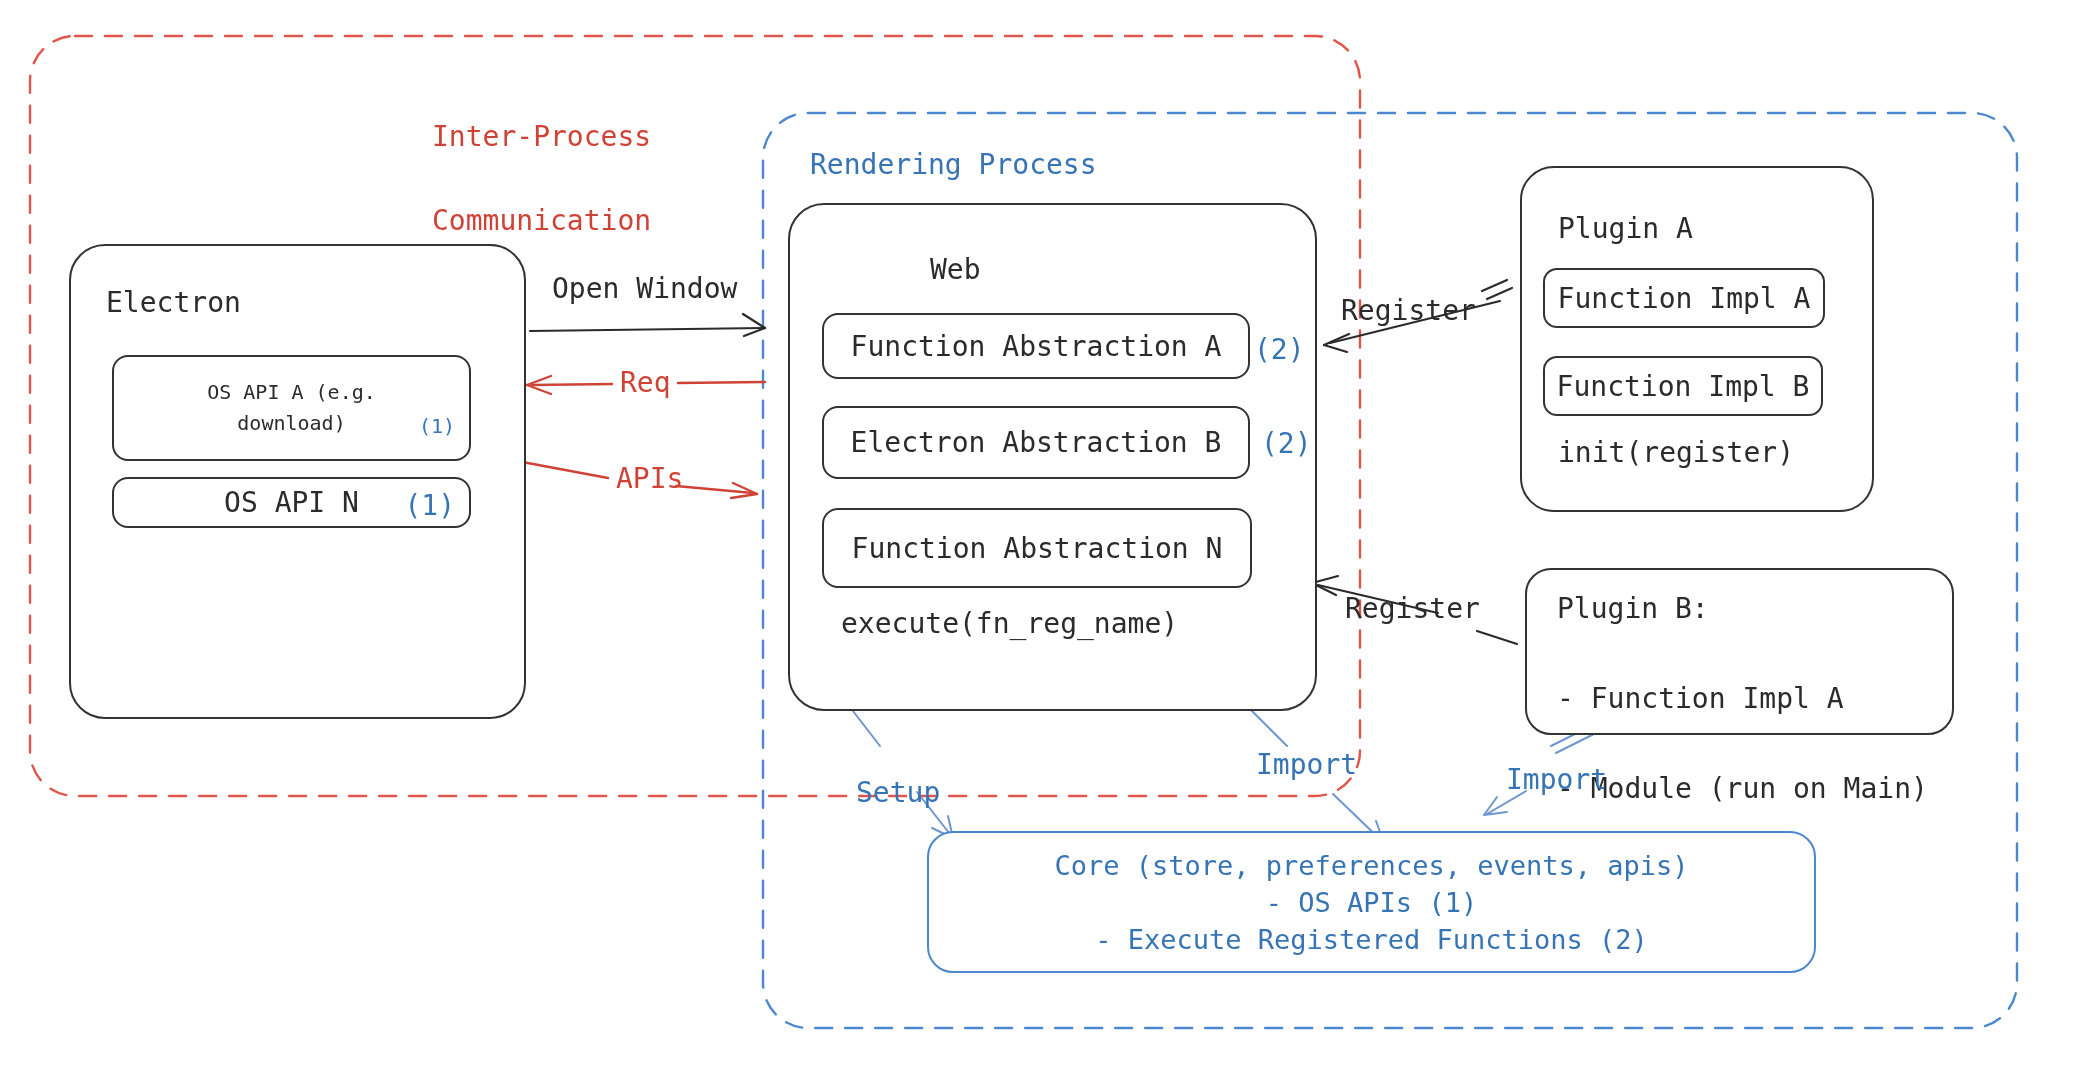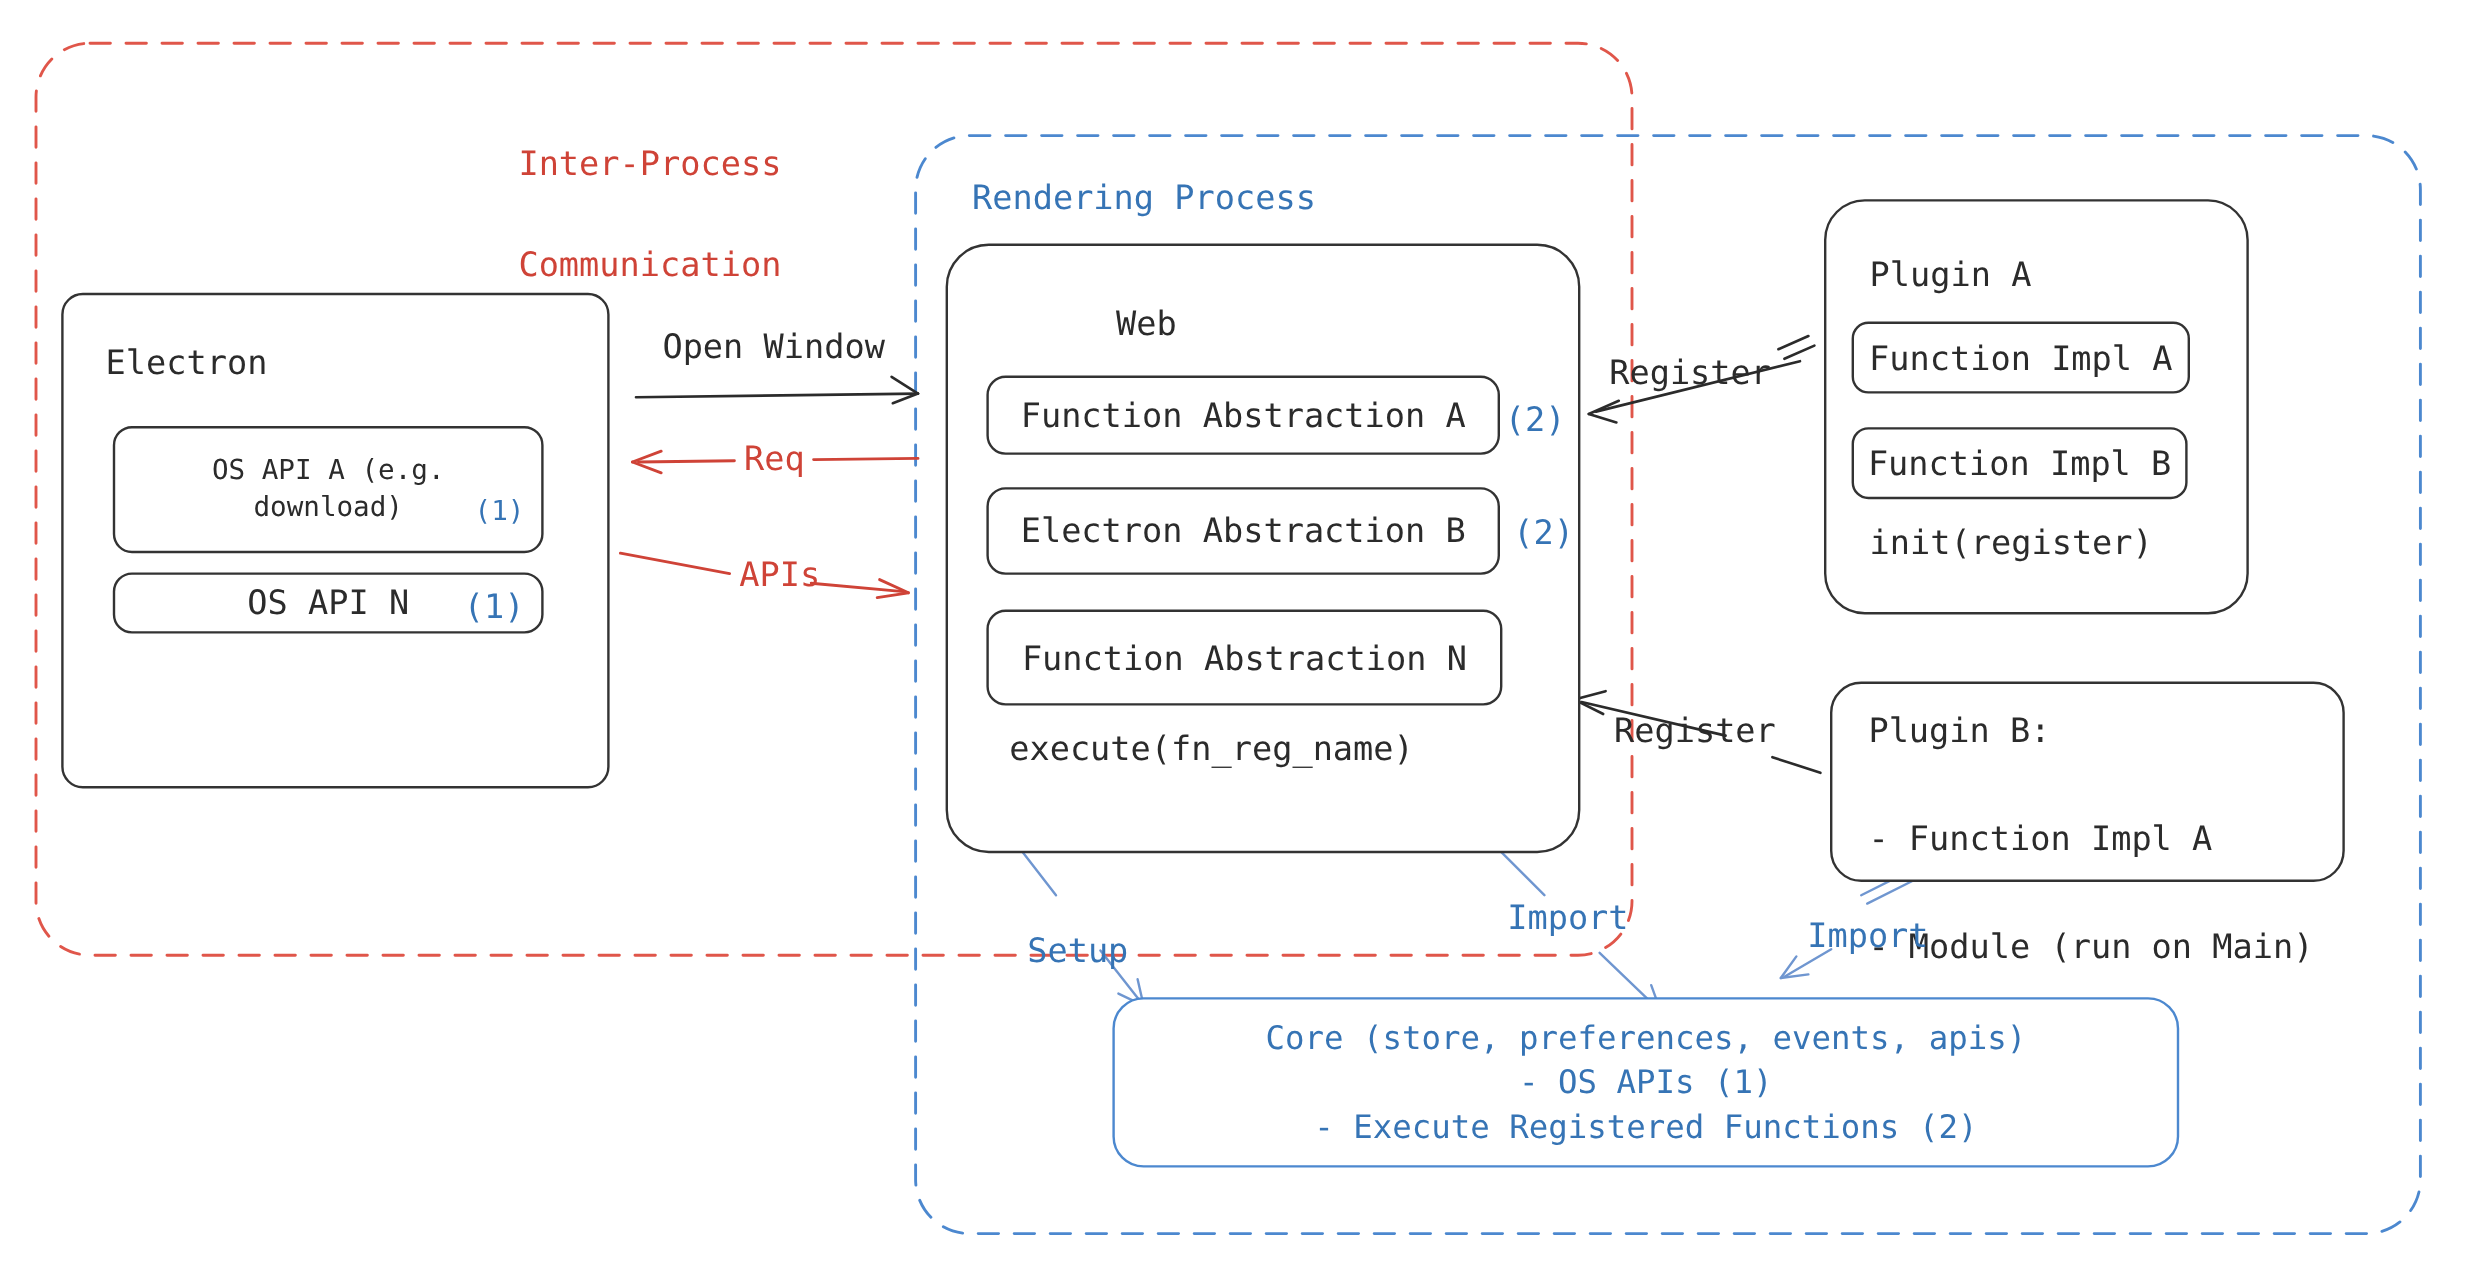--- a/index.html
+++ b/index.html
@@ -93,23 +93,23 @@
       <path class="stroke-blue" d="M1484,815 L1507,812"></path>
       <path class="stroke-blue" d="M1484,815 L1497,797"></path>
     </g>
   </svg>
 
   <div class="lbl red-t" style="left:432px;top:116px;line-height:42px;"><span>Inter-Process</span><br>
 <span>Communication</span></div>
 
   <div class="lbl blue-t" style="left:810px;top:148px;">Rendering Process</div>
 
-  <div class="box" style="left:51px;top:244px;width:457px;height:413px;border-radius:18px;">
+  <div class="box" style="left:69px;top:244px;width:457px;height:475px;">
     <div class="lbl" style="left:35px;top:40px;">Electron</div>
-    <div class="pill center-col" style="left:41px;top:109px;width:359px;height:106px;line-height:31px;font-size:23px;">
+    <div class="pill center-col" style="left:41px;top:109px;width:359px;height:106px;line-height:31px;font-size:20px;">
       <span>OS API A (e.g.</span>
       <span>download)</span>
       <span class="badge" style="position:absolute;right:14px;top:54px;">(1)</span>
     </div>
     <div class="pill" style="left:41px;top:231px;width:359px;height:51px;font-size:28px;">
       <span>OS API N</span>
       <span class="badge" style="position:absolute;right:14px;top:10px;">(1)</span>
     </div>
   </div>
 

